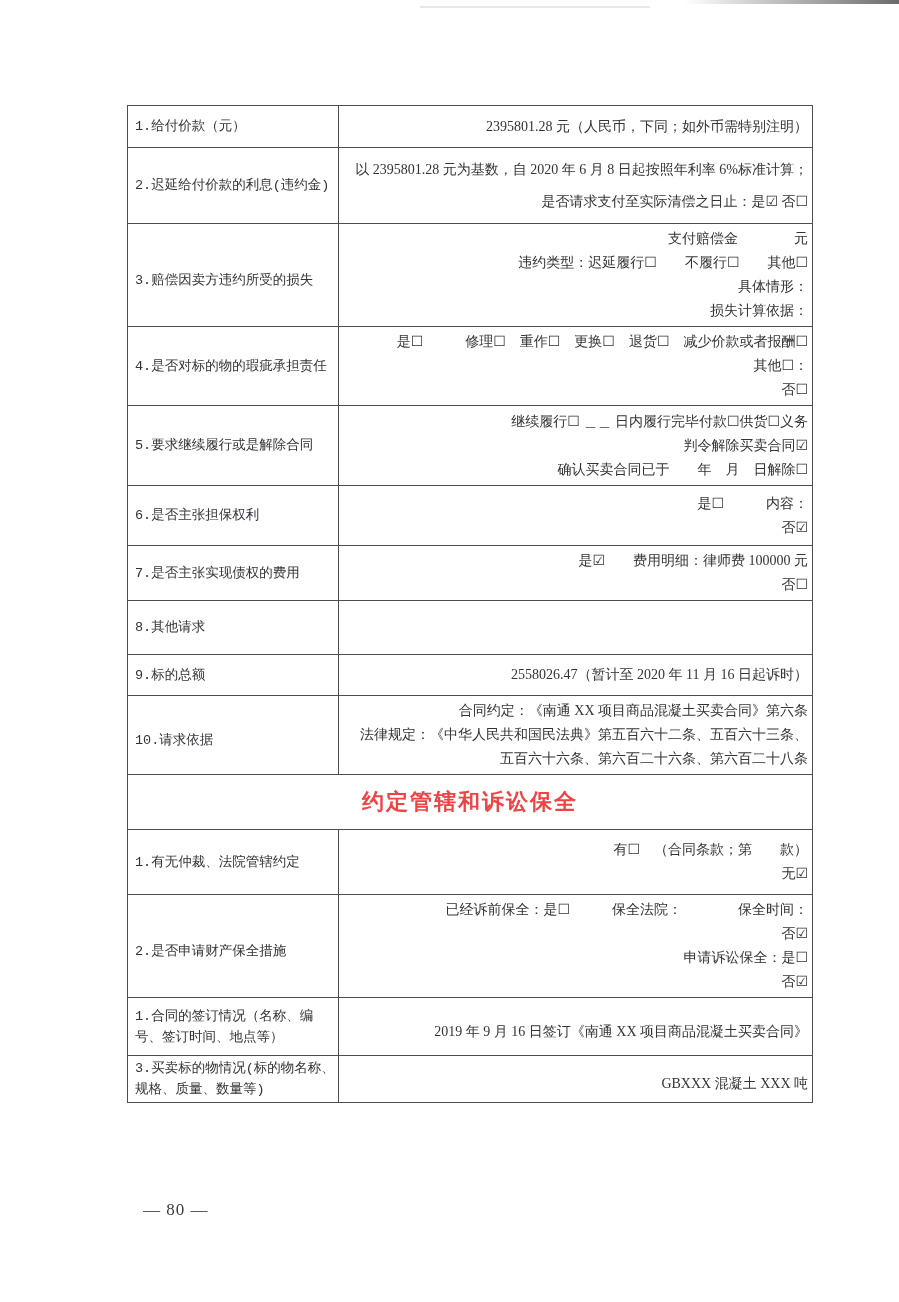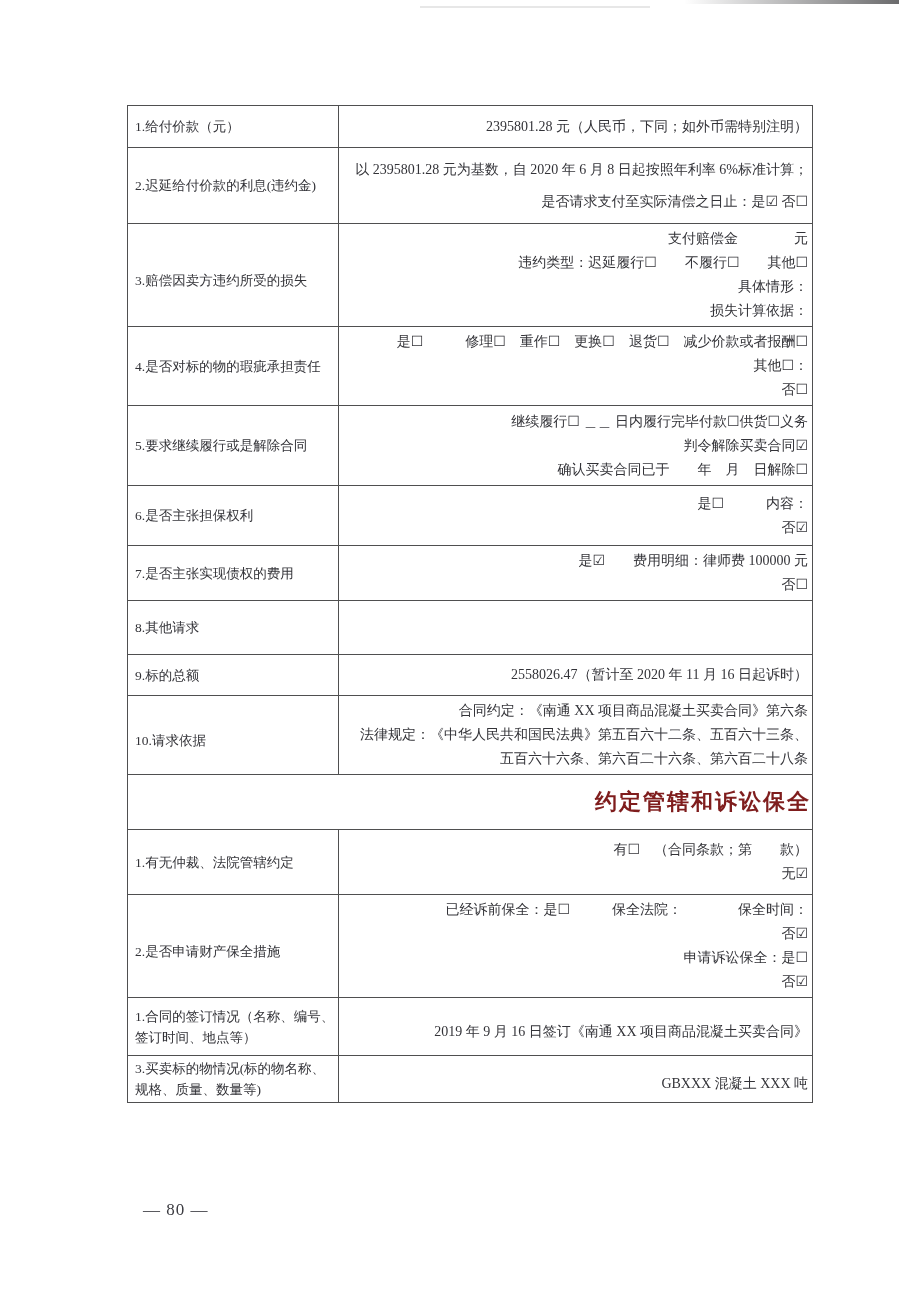--- a/index.html
+++ b/index.html
@@ -23,31 +23,32 @@
     border-collapse:collapse;table-layout:fixed;
   }
   table.form td{
     border:1px solid #4f4f50;vertical-align:middle;
     overflow:hidden;
   }
   col.c1{width:211px;} col.c2{width:474px;}
   td.lab{
     font-size:13.5px;line-height:21px;color:#333338;
     padding:2px 3px 2px 7px;
+    font-family:Liberation Mono, monospace;
   }
   td.con{
     font-size:14px;line-height:24px;color:#333338;
     padding:3px 4px 3px 12px;
     text-align:right;
   }
   td.con.lh32 div{line-height:32px;}
   td.vt{vertical-align:top;padding-top:13px;}
   td.sec{
-    text-align:right;font-weight:bold;font-size:22px;letter-spacing:2px;
-    font-family:"Liberation Sans","DejaVu Sans",sans-serif;color:#7f1d1d;
+    text-align:center;font-weight:bold;font-size:22px;letter-spacing:2px;
+    font-family:"Liberation Sans","DejaVu Sans",sans-serif;color:#ef4444;
   }
   tr.h42{height:42px;} tr.h76{height:76px;} tr.h98{height:98px;}
   tr.h72{height:72px;} tr.h80{height:80px;} tr.h60{height:60px;}
   tr.h50{height:50px;} tr.h39{height:54px;} tr.h41{height:41px;}
   tr.h75{height:75px;} tr.h55{height:55px;} tr.h65{height:65px;margin-left:28px;}
   tr.h99{height:99px;} tr.h45{height:45px;} tr.h58{height:58px;}
   tr.h44{height:44px;}
   .page-num{
     position:absolute;left:143px;top:1200px;font-size:17px;color:#3c3c42;
     letter-spacing:1px;

